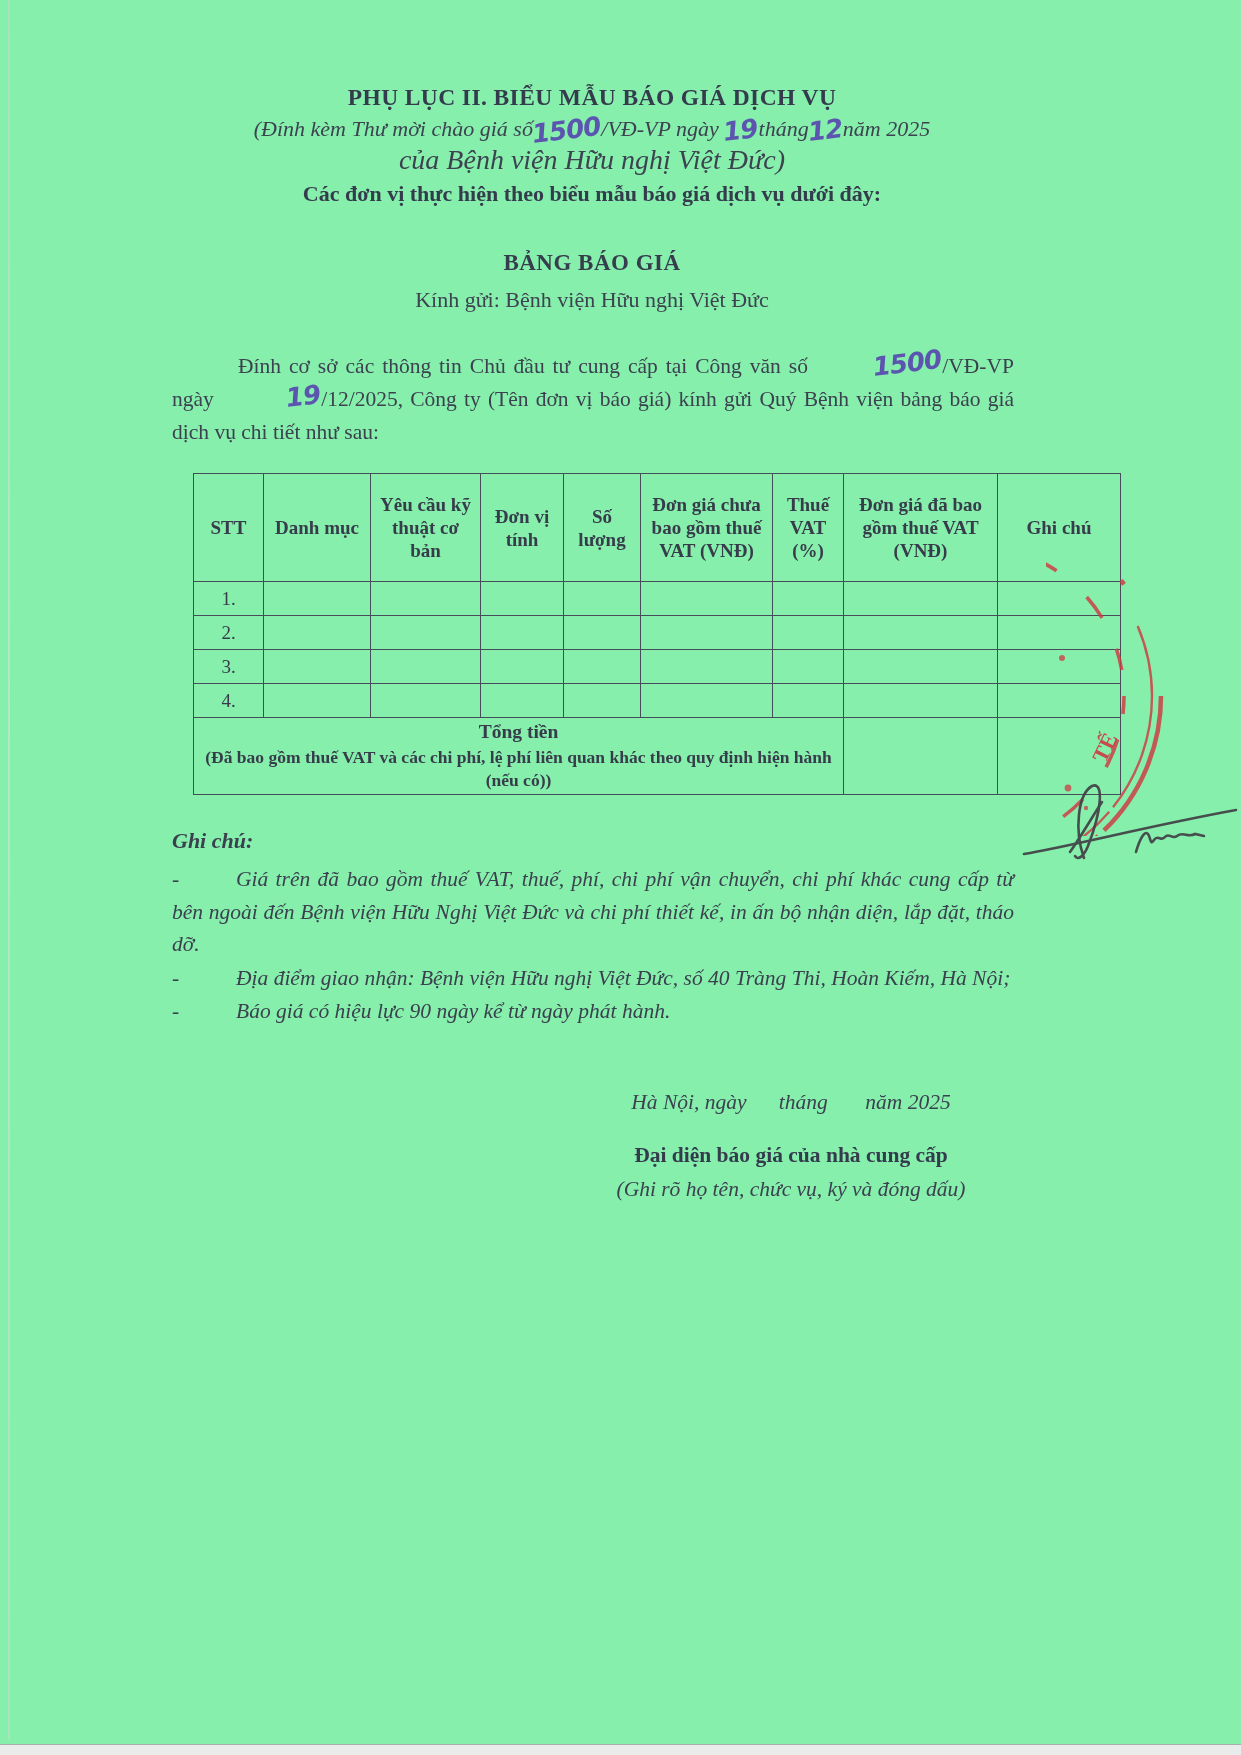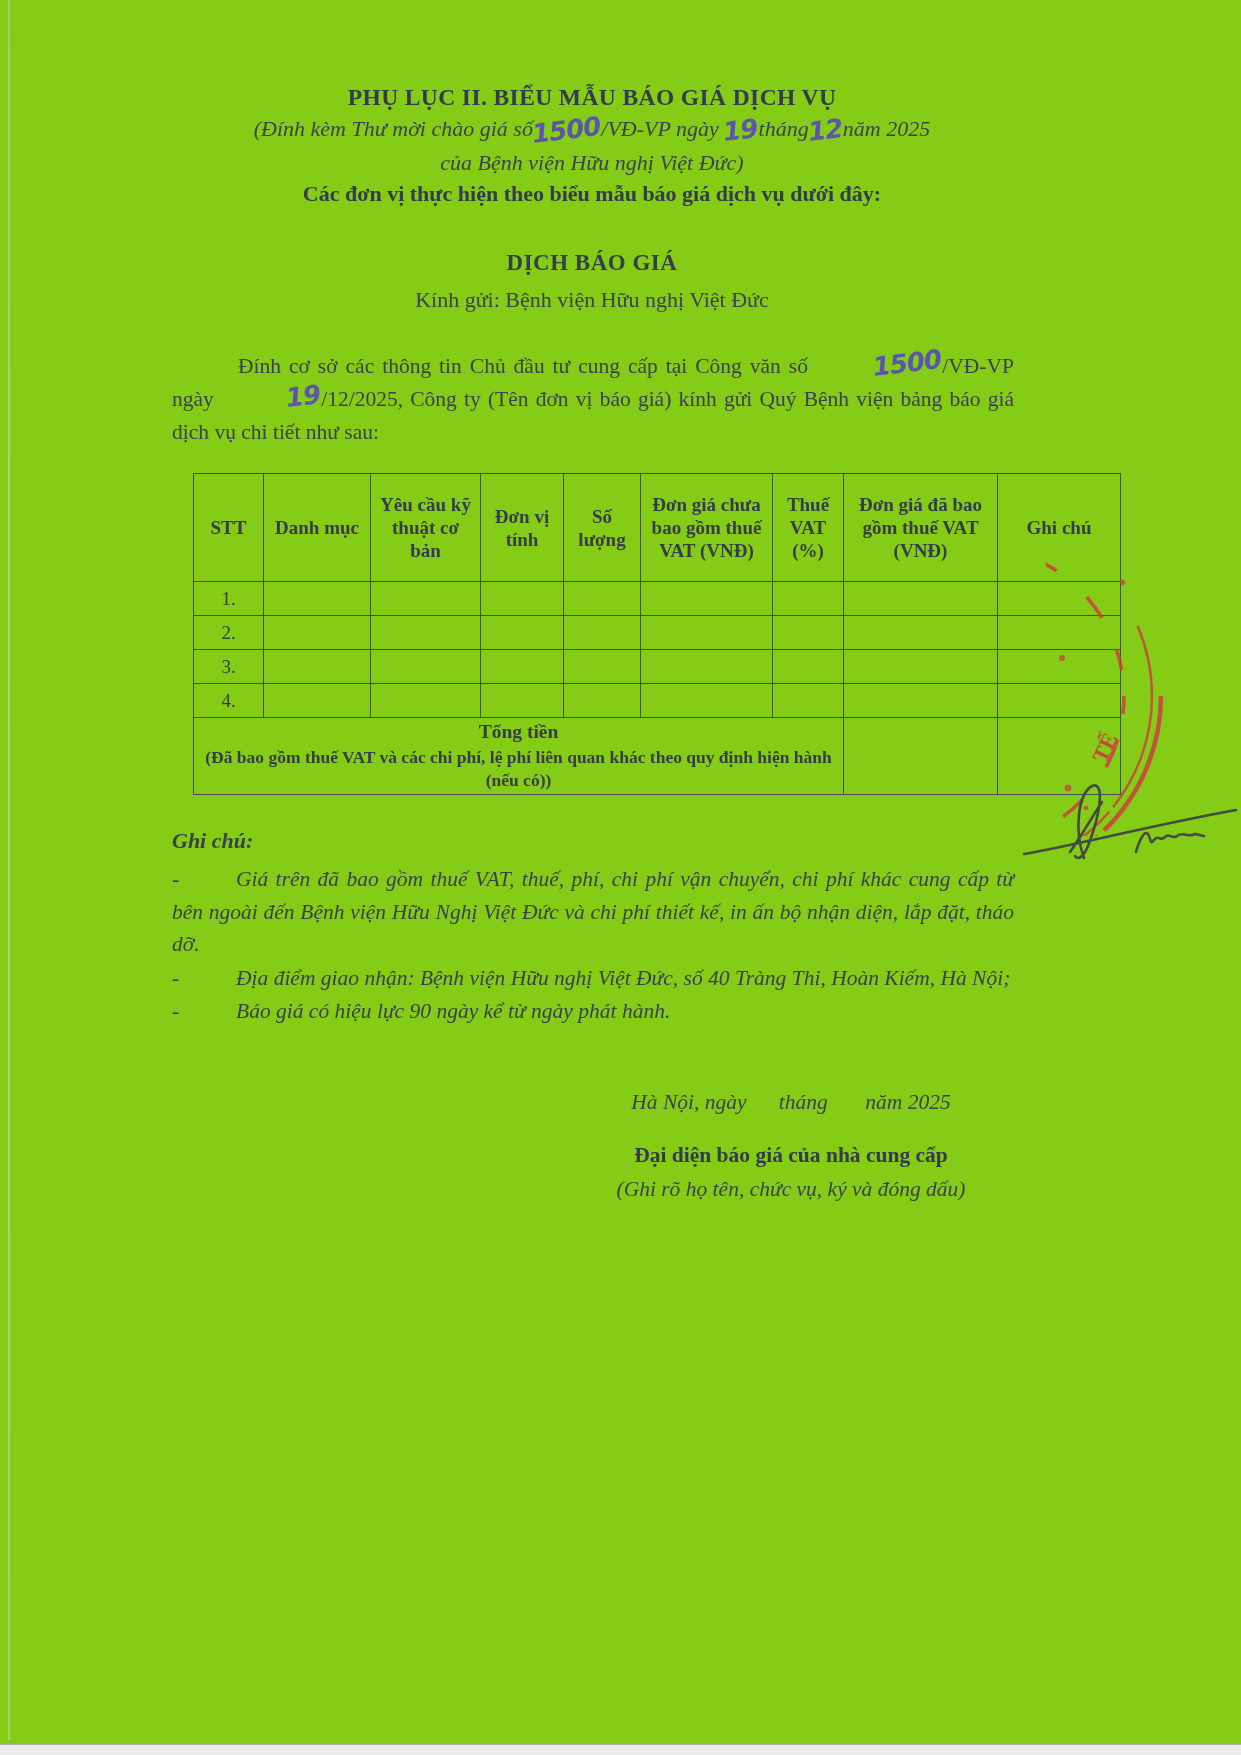--- a/index.html
+++ b/index.html
@@ -1,38 +1,38 @@
 <!DOCTYPE html>
 <html><head>
 <meta charset="utf-8">
 <style>
   * { margin:0; padding:0; box-sizing:border-box; }
   html,body { background:#ffffff; }
   .page {
     position:relative;
     width:1241px; height:1755px;
-    background:#84cc16;
+    background:#86efac;
     font-family:"Liberation Serif","DejaVu Serif",serif;
     color:#383e4c;
     overflow:hidden;
   }
   .scan-edge-left{
     position:absolute; left:8px; top:0; width:2px; height:1740px;
     background:linear-gradient(#cfd2cf, #e4e6e3 40%, #d6d8d5);
     opacity:.45;
   }
   .scan-edge-bottom{
     position:absolute; left:0; top:1744px; width:1241px; height:11px;
     background:#e9eceb; border-top:1.6px solid #a9afb1;
   }
   
   .header-block{ position:absolute; left:172px; top:84px; width:840px; text-align:center; }
   .doc-title{ font-size:23.5px; font-weight:bold; letter-spacing:.4px; color:#343b4d; }
   .doc-sub{ font-size:22px; font-style:italic; margin-top:5px; color:#3c4250; }
-  .doc-sub2{ font-size:22px; font-style:italic; margin-top:8px; color:#3c4250; }
+  .doc-sub2{ font-size:28px; font-style:italic; margin-top:2px; color:#3c4250; }
   .doc-instruction{ font-size:22px; font-weight:bold; margin-top:5px; color:#343b4d; }
   .hw{
     font-family:"DejaVu Sans",sans-serif;
     font-style:italic; font-weight:bold;
     color:#5b55b0; font-size:26px; line-height:0;
     display:inline-block; transform:rotate(-7deg);
     margin:0 1px 0 -1px; vertical-align:-3px;
     letter-spacing:-1px;
   }
   .quote-head{ position:absolute; left:172px; top:250px; width:840px; text-align:center; }
@@ -86,21 +86,21 @@
   <div class="scan-edge-left"></div>
 
   <div class="header-block">
     <div class="doc-title">PHỤ LỤC II. BIỂU MẪU BÁO GIÁ DỊCH VỤ</div>
     <div class="doc-sub"><span>(Đính kèm Thư mời chào giá số</span><span class="hw">1500</span><span>/VĐ-VP ngày </span><span class="hw">19</span><span>tháng</span><span class="hw">12</span><span>năm 2025</span></div>
     <div class="doc-sub2">của Bệnh viện Hữu nghị Việt Đức)</div>
     <div class="doc-instruction">Các đơn vị thực hiện theo biểu mẫu báo giá dịch vụ dưới đây:</div>
   </div>
 
   <div class="quote-head">
-    <div class="quote-title">DỊCH BÁO GIÁ</div>
+    <div class="quote-title">BẢNG BÁO GIÁ</div>
     <div class="quote-recipient">Kính gửi: Bệnh viện Hữu nghị Việt Đức</div>
   </div>
 
   <div class="intro"><span>Đính cơ sở các thông tin Chủ đầu tư cung cấp tại Công văn số</span><span class="hw">1500</span><span>/VĐ-VP ngày </span><span class="hw">19</span><span>/12/2025, Công ty </span><span class="it">(Tên đơn vị báo giá)</span><span> kính gửi Quý Bệnh viện bảng báo giá dịch vụ chi tiết như sau:</span></div>
 
   <table class="quote-table">
     <colgroup>
       <col style="width:70px">
         <col style="width:107px">
         <col style="width:110px">

